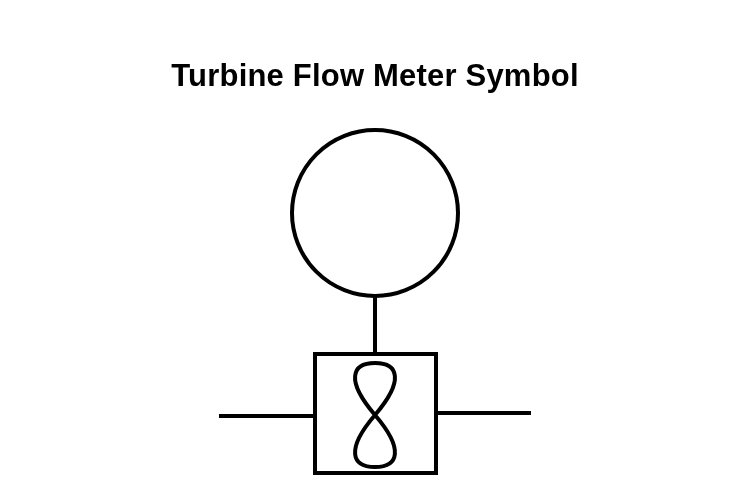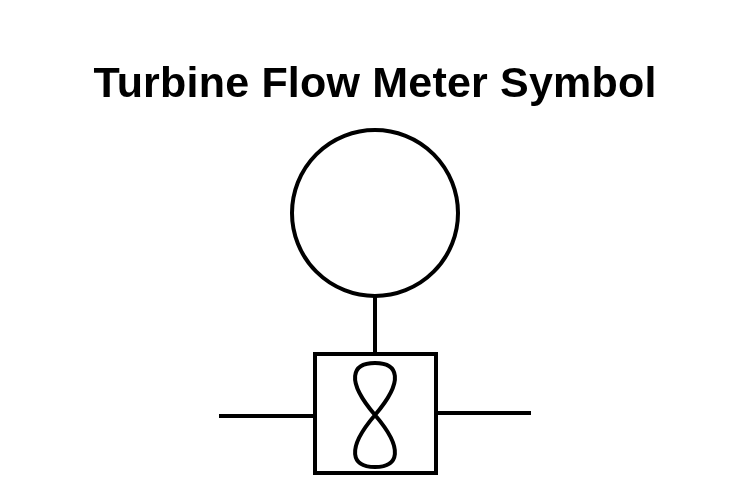--- a/index.html
+++ b/index.html
@@ -1,19 +1,19 @@
 <!DOCTYPE html>
 <html><head>
   <meta charset="utf-8">
   <style>
     html, body { margin: 0; padding: 0; background: #ffffff; }
     body { width: 750px; height: 500px; position: relative; overflow: hidden; }
     .title {
       position: absolute; left: 0; top: 58px; width: 750px; text-align: center;
-      font-family: "Liberation Sans", sans-serif; font-weight: bold; font-size: 43px;
+      font-family: "Liberation Sans", sans-serif; font-weight: bold; font-size: 31px;
       color: #000000; letter-spacing: 0.2px;
     }
     svg.diagram { position: absolute; left: 0; top: 0; }
   </style>
 </head>
 <body>
 
 <div class="title">Turbine Flow Meter Symbol</div>
 
 <svg class="diagram" width="750" height="500" viewBox="0 0 750 500">

